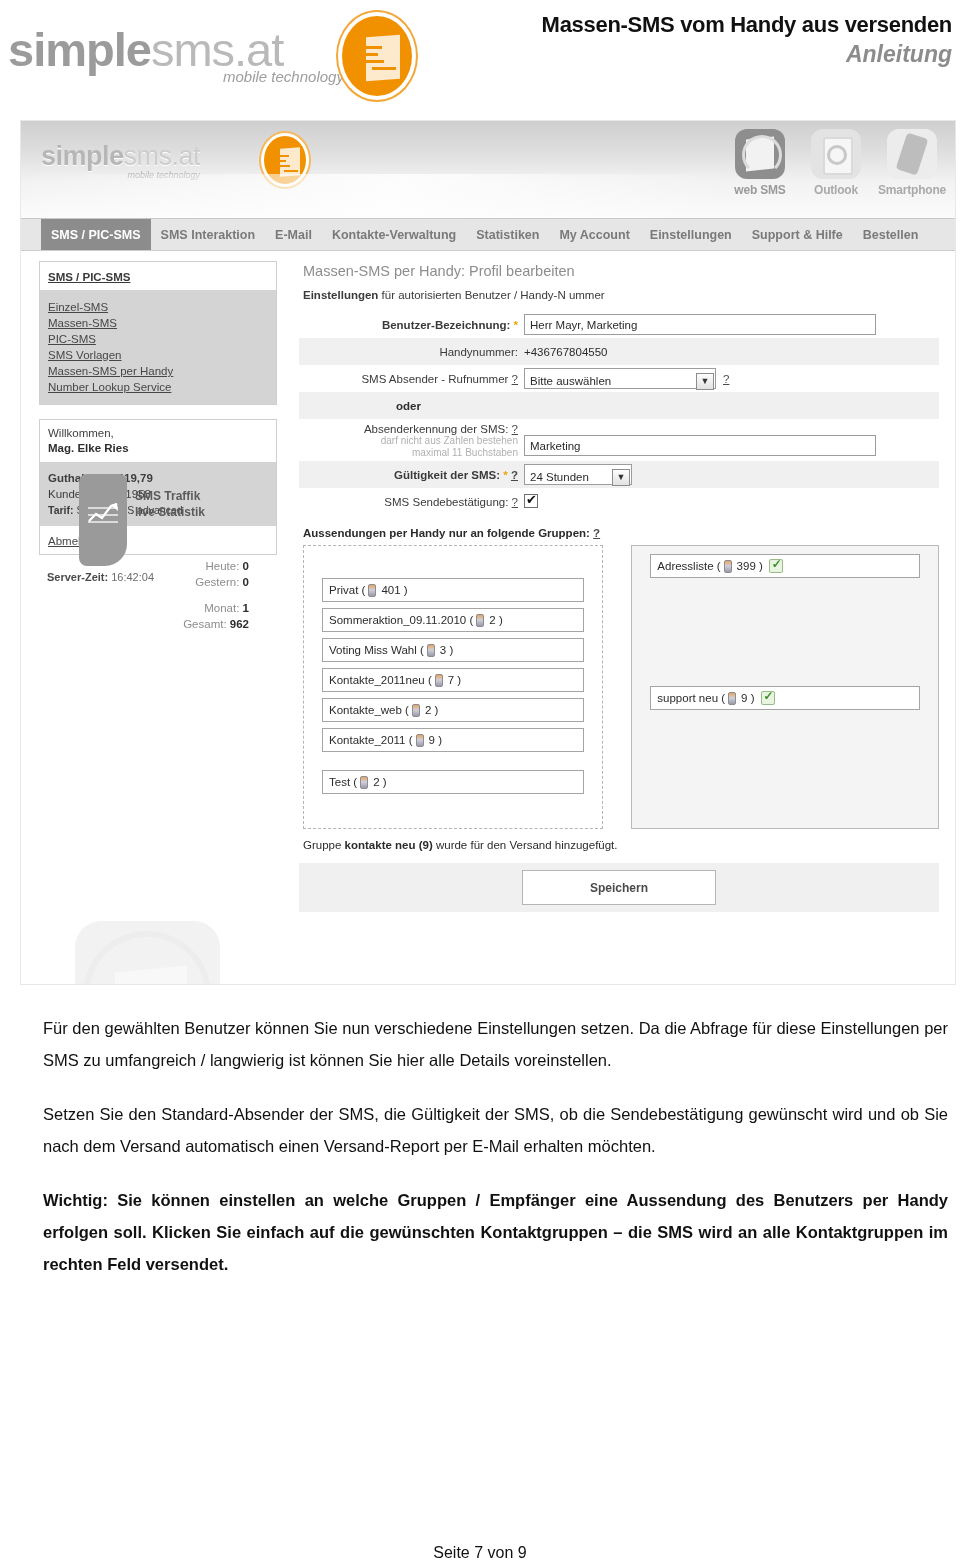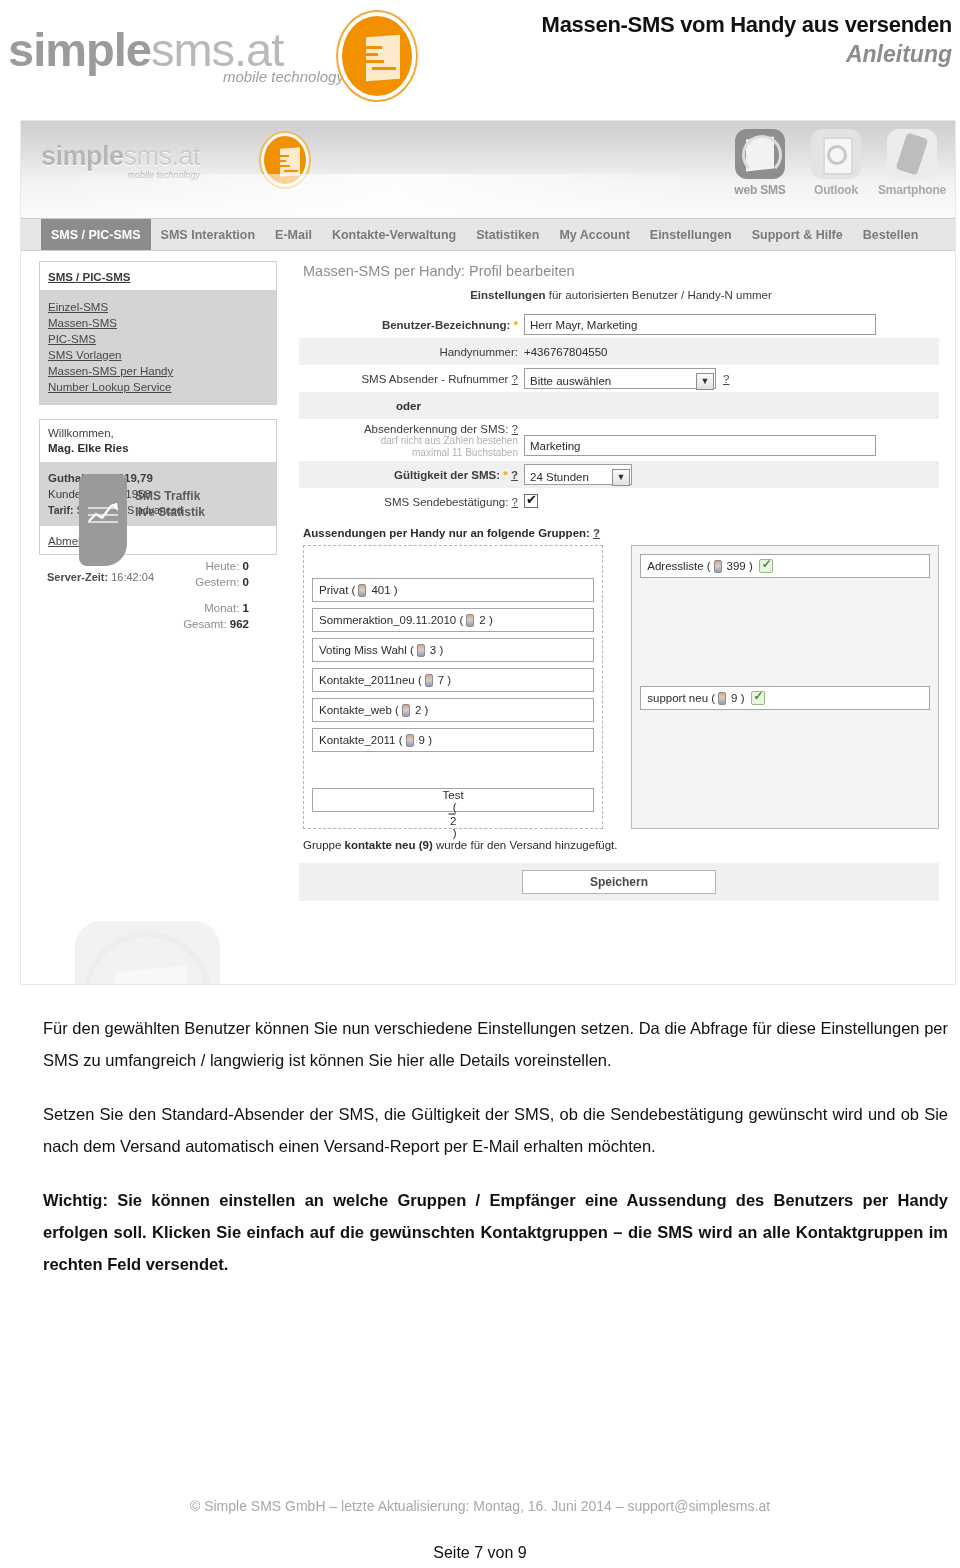--- a/index.html
+++ b/index.html
@@ -127,21 +127,21 @@
   }
   .tr-chart { position:absolute; left:8px; top:28px; width:32px; height:26px; }
   .tr-title { position:absolute; left:96px; top:22px; font-size:12px; font-weight:bold; color:#5b5b5b; line-height:16px; }
   .tr-nums { position:absolute; left:60px; top:92px; width:150px; text-align:right; font-size:11.5px; color:#8d8d8d; line-height:16px; }
   .tr-nums b { color:#2e2e2e; }
   .tr-nums .gap { height:10px; }
 
   
   .main { position:absolute; left:278px; top:8px; width:640px; }
   .m-title { font-size:14.5px; color:#8d8d8d; padding:4px 0 10px 4px; }
-  .m-sub { font-size:11.5px; color:#3a3a3a; padding:0 0 10px 4px;text-align:center; }
+  .m-sub { font-size:11.5px; color:#3a3a3a; padding:0 0 10px 4px; }
   .m-sub b { font-weight:bold; }
 
   .frow { display:flex; align-items:center; min-height:27px; padding:2px 0; }
   .frow.shade { background:#f0f0f0; }
   .flabel { width:225px; text-align:right; padding-right:6px; font-size:11.5px; color:#3a3a3a; }
   .flabel.b { font-weight:bold; }
   .ast { color:#f0a500; font-weight:bold; }
   .qm { text-decoration:underline; color:#4a4a4a; }
   .fval { flex:1; font-size:11.5px; color:#2b2b2b; }
   .inp {
@@ -161,46 +161,46 @@
   }
   .sel.w1 { width:192px; }
   .sel.w2 { width:108px; }
   .oder { text-align:center; font-size:11.5px; font-weight:bold; color:#2e2e2e; width:225px; padding-right:6px; }
   .hint { font-size:10px; color:#b1b1b1; line-height:12px; text-align:right; padding-right:6px; }
   .chk { width:14px; height:14px; border:1px solid #6f6f6f; background:#fff; position:relative; display:inline-block; }
   .chk:after{ content:"✔"; position:absolute; left:1px; top:-3px; font-size:13px; color:#111; }
 
   .grp-title { font-size:11.5px; font-weight:bold; color:#2b2b2b; margin:12px 0 6px 4px; }
   .grp-wrap { display:flex; gap:28px; padding-left:4px; }
-  .grp-box { border:1px dashed #b4b4b4; padding:8px 8px; }
+  .grp-box { border:1px dashed #b4b4b4; padding:8px 18px; }
   .grp-left { width:322px; min-height:284px; background:#ffffff; }
   .grp-right { width:330px; min-height:284px; background:#f4f4f4; border:1px solid #b9b9b9; }
   .grp-item {
     border:1px solid #a5a5a5; background:#ffffff; height:24px;
     display:flex; align-items:center; padding:0 6px; margin-bottom:6px;
     font-size:11.5px; color:#2b2b2b;
   }
   .grp-item.spacer-top { margin-top:24px; }
-  .grp-item.gap-before { margin-top:36px;flex-direction:column; }
+  .grp-item.gap-before { margin-top:18px; }
   .phone-ic {
     display:inline-block; width:8px; height:13px; border-radius:2px;
     background:linear-gradient(180deg,#e8a45c,#d0d0d8 45%,#9a9aa8);
     border:1px solid #8c8c96; margin:0 5px 0 3px; vertical-align:-2px;
   }
   .chk-ic {
     display:inline-block; width:14px; height:14px; margin-left:6px;
     background:#e8f3e0; border:1px solid #9bbb84; border-radius:2px; position:relative;
   }
   .chk-ic:after{ content:"✓"; position:absolute; left:2px; top:-3px; font-size:12px; color:#3a8f2f; font-weight:bold; }
 
   .grp-msg { font-size:11.5px; color:#2b2b2b; margin:10px 0 4px 4px; }
   .grp-msg b { font-weight:bold; }
   .save-row { background:#f0f0f0; margin-top:12px; padding:7px 0; display:flex; justify-content:center; }
   .save-btn {
-    width:194px; height:24px; background:#ffffff; border:1px solid #b5b5b5;
+    width:194px; height:35px; background:#ffffff; border:1px solid #b5b5b5;
     font-size:12px; font-weight:bold; color:#4a4a4a; display:flex; align-items:center; justify-content:center;
   }
 
   
   .body-copy { position:absolute; left:14px; top:1012px; width:934px; }
   .para {
     font-size:16.5px; line-height:32px; color:#111;
     text-align:justify; margin-bottom:22px;margin-left:29px;
   }
   .para.b { font-weight:bold; }
@@ -513,15 +513,14 @@
   </div>
 </div>
 
 <div class="body-copy">
   <div class="para">Für den gewählten Benutzer können Sie nun verschiedene Einstellungen setzen. Da die Abfrage für diese Einstellungen per SMS zu umfangreich / langwierig ist können Sie hier alle Details voreinstellen.</div>
   <div class="para">Setzen Sie den Standard-Absender der SMS, die Gültigkeit der SMS, ob die Sendebestätigung gewünscht wird und ob Sie nach dem Versand automatisch einen Versand-Report per E-Mail erhalten möchten.</div>
   <div class="para b">Wichtig: Sie können einstellen an welche Gruppen / Empfänger eine Aussendung des Benutzers per Handy erfolgen soll. Klicken Sie einfach auf die gewünschten Kontaktgruppen – die SMS wird an alle Kontaktgruppen im rechten Feld versendet.</div>
 </div>
 
 <div class="footer">
-  <div class="foot-line">© Simple SMS GmbH – letzte Aktualisierung: Montag, 16. Juni 2014 – support@simplesms.at</div>
   <div class="page-num">Seite 7 von 9</div>
 </div>
 
 </body></html>

